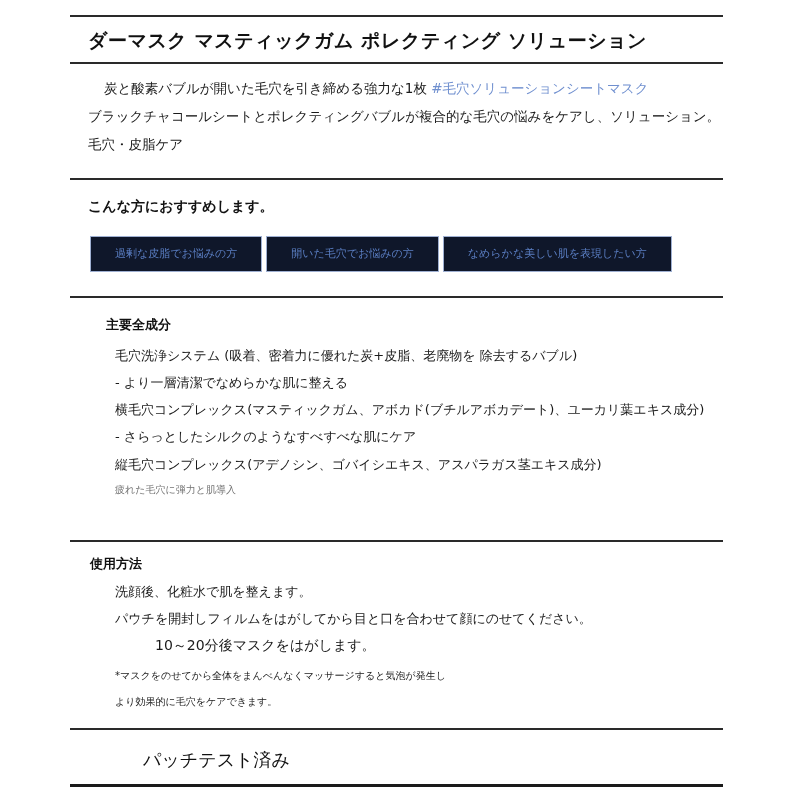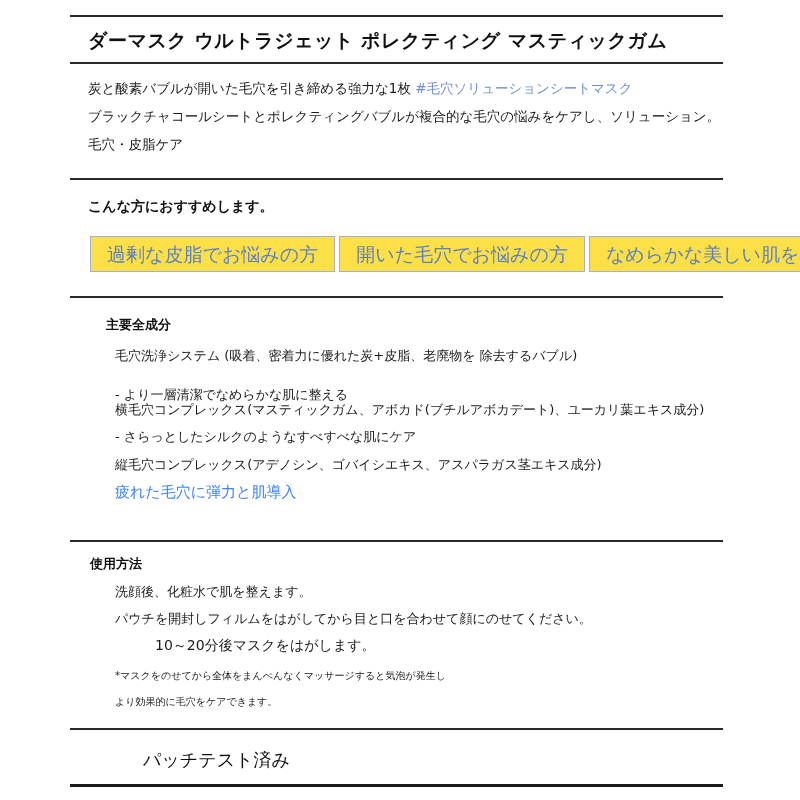--- a/index.html
+++ b/index.html
@@ -12,59 +12,59 @@
     .abs { position: absolute; white-space: nowrap; }
 
     .title { left: 88px; top: 28px; font-size: 19px; font-weight: bold; letter-spacing: 0.5px; color: #111; }
 
     .intro-line { left: 88px; font-size: 13.5px; color: #1a1a1a; }
     .hashtag { color: #6f8fcf; }
 
     .rec-heading { left: 88px; top: 198px; font-size: 14px; font-weight: bold; color: #111; }
     .tags { position: absolute; left: 90px; top: 236px; display: flex; gap: 4px; }
     .tag {
-      border: 1px solid #9fb0d2; padding: 0 16px; height: 34px; line-height: 34px;
-      font-size: 19px; color: #5b7fc4; background: #fde047; white-space: nowrap;
+      border: 1px solid #9fb0d2; padding: 0 24px; height: 34px; line-height: 34px;
+      font-size: 11px; color: #5b7fc4; background: #0f172a; white-space: nowrap;
     }
 
     .sec-heading { left: 90px; font-size: 13px; font-weight: bold; color: #111; }
     .ing-line { left: 115px; font-size: 13px; color: #1a1a1a; }
-    .ing-line.light { font-size: 15px; color: #3b82f6; font-family: "DejaVu Serif", "Liberation Serif", serif; }
+    .ing-line.light { font-size: 10px; color: #737373; font-family: "DejaVu Serif", "Liberation Serif", serif; }
 
     .use-line { left: 115px; font-size: 13px; color: #1a1a1a; }
     .use-line.big { font-size: 14px; margin-left: 40px; }
     .use-line.small { font-size: 10px; color: #222; }
 
     .patch { left: 115px; top: 748px; font-size: 18px; color: #111; margin-left: 28px; }
   </style>
 </head>
 <body>
 
 <div class="rule" style="top:15px;"></div>
-<div class="abs title">ダーマスク ウルトラジェット ポレクティング マスティックガム</div>
+<div class="abs title">ダーマスク マスティックガム ポレクティング ソリューション</div>
 <div class="rule" style="top:62px;"></div>
 
-<div class="abs intro-line" style="top:80px;">
+<div class="abs intro-line" style="top:80px;margin-left:16px;">
   <span>炭と酸素バブルが開いた毛穴を引き締める強力な1枚 </span><span class="hashtag">#毛穴ソリューションシートマスク</span>
 </div>
 <div class="abs intro-line" style="top:108px;">ブラックチャコールシートとポレクティングバブルが複合的な毛穴の悩みをケアし、ソリューション。</div>
 <div class="abs intro-line" style="top:136px;text-align:center;">毛穴・皮脂ケア</div>
 <div class="rule" style="top:178px;"></div>
 
 <div class="abs rec-heading">こんな方におすすめします。</div>
 <div class="tags">
   <div class="tag">過剰な皮脂でお悩みの方</div>
   <div class="tag">開いた毛穴でお悩みの方</div>
   <div class="tag">なめらかな美しい肌を表現したい方</div>
 </div>
 <div class="rule" style="top:296px;"></div>
 
 <div class="abs sec-heading" style="top:316px;margin-left:16px;">主要全成分</div>
 <div class="abs ing-line" style="top:347px;">毛穴洗浄システム (吸着、密着力に優れた炭+皮脂、老廃物を 除去するバブル)</div>
-<div class="abs ing-line" style="top:374px;margin-top:12px;">- より一層清潔でなめらかな肌に整える</div>
+<div class="abs ing-line" style="top:374px;">- より一層清潔でなめらかな肌に整える</div>
 <div class="abs ing-line" style="top:401px;">横毛穴コンプレックス(マスティックガム、アボカド(ブチルアボカデート)、ユーカリ葉エキス成分)</div>
 <div class="abs ing-line" style="top:428px;">- さらっとしたシルクのようなすべすべな肌にケア</div>
 <div class="abs ing-line" style="top:456px;">縦毛穴コンプレックス(アデノシン、ゴバイシエキス、アスパラガス茎エキス成分)</div>
 <div class="abs ing-line light" style="top:483px;">疲れた毛穴に弾力と肌導入</div>
 <div class="rule" style="top:540px;"></div>
 
 <div class="abs sec-heading" style="top:555px;">使用方法</div>
 <div class="abs use-line" style="top:583px;">洗顔後、化粧水で肌を整えます。</div>
 <div class="abs use-line" style="top:610px;">パウチを開封しフィルムをはがしてから目と口を合わせて顔にのせてください。</div>
 <div class="abs use-line big" style="top:637px;">10～20分後マスクをはがします。</div>

